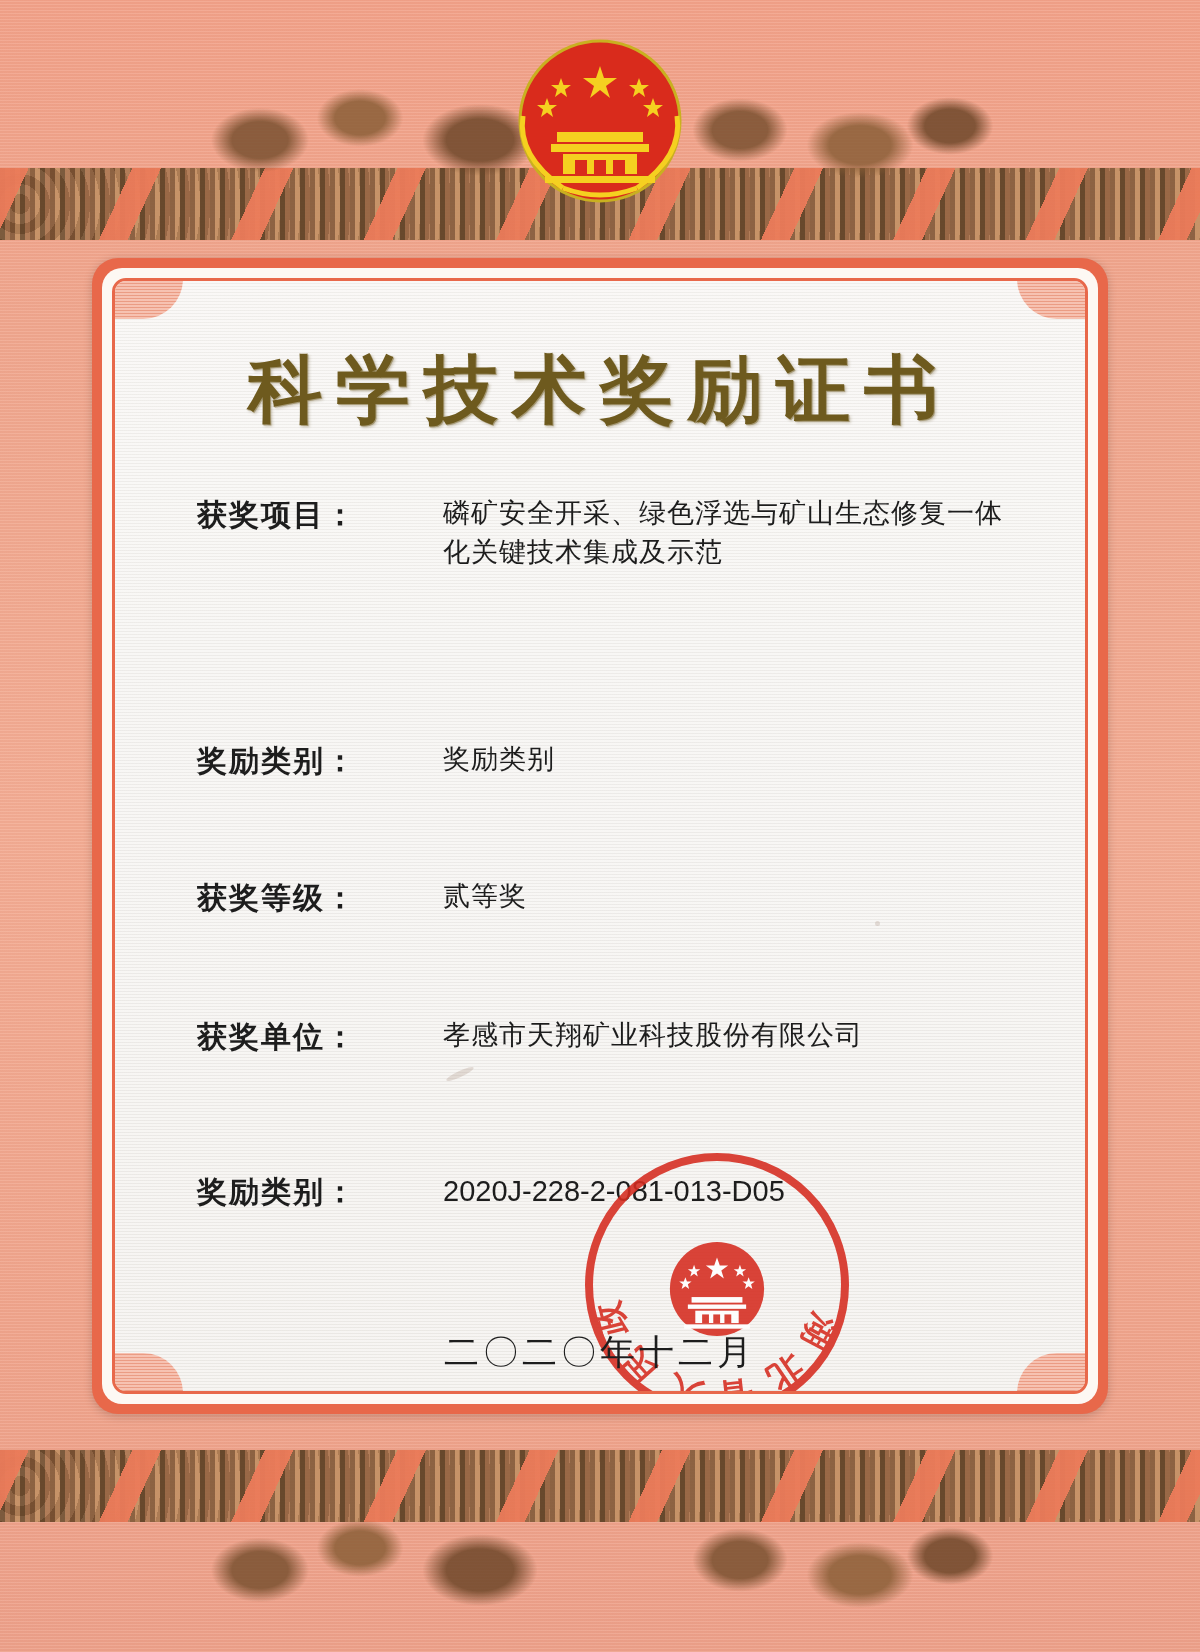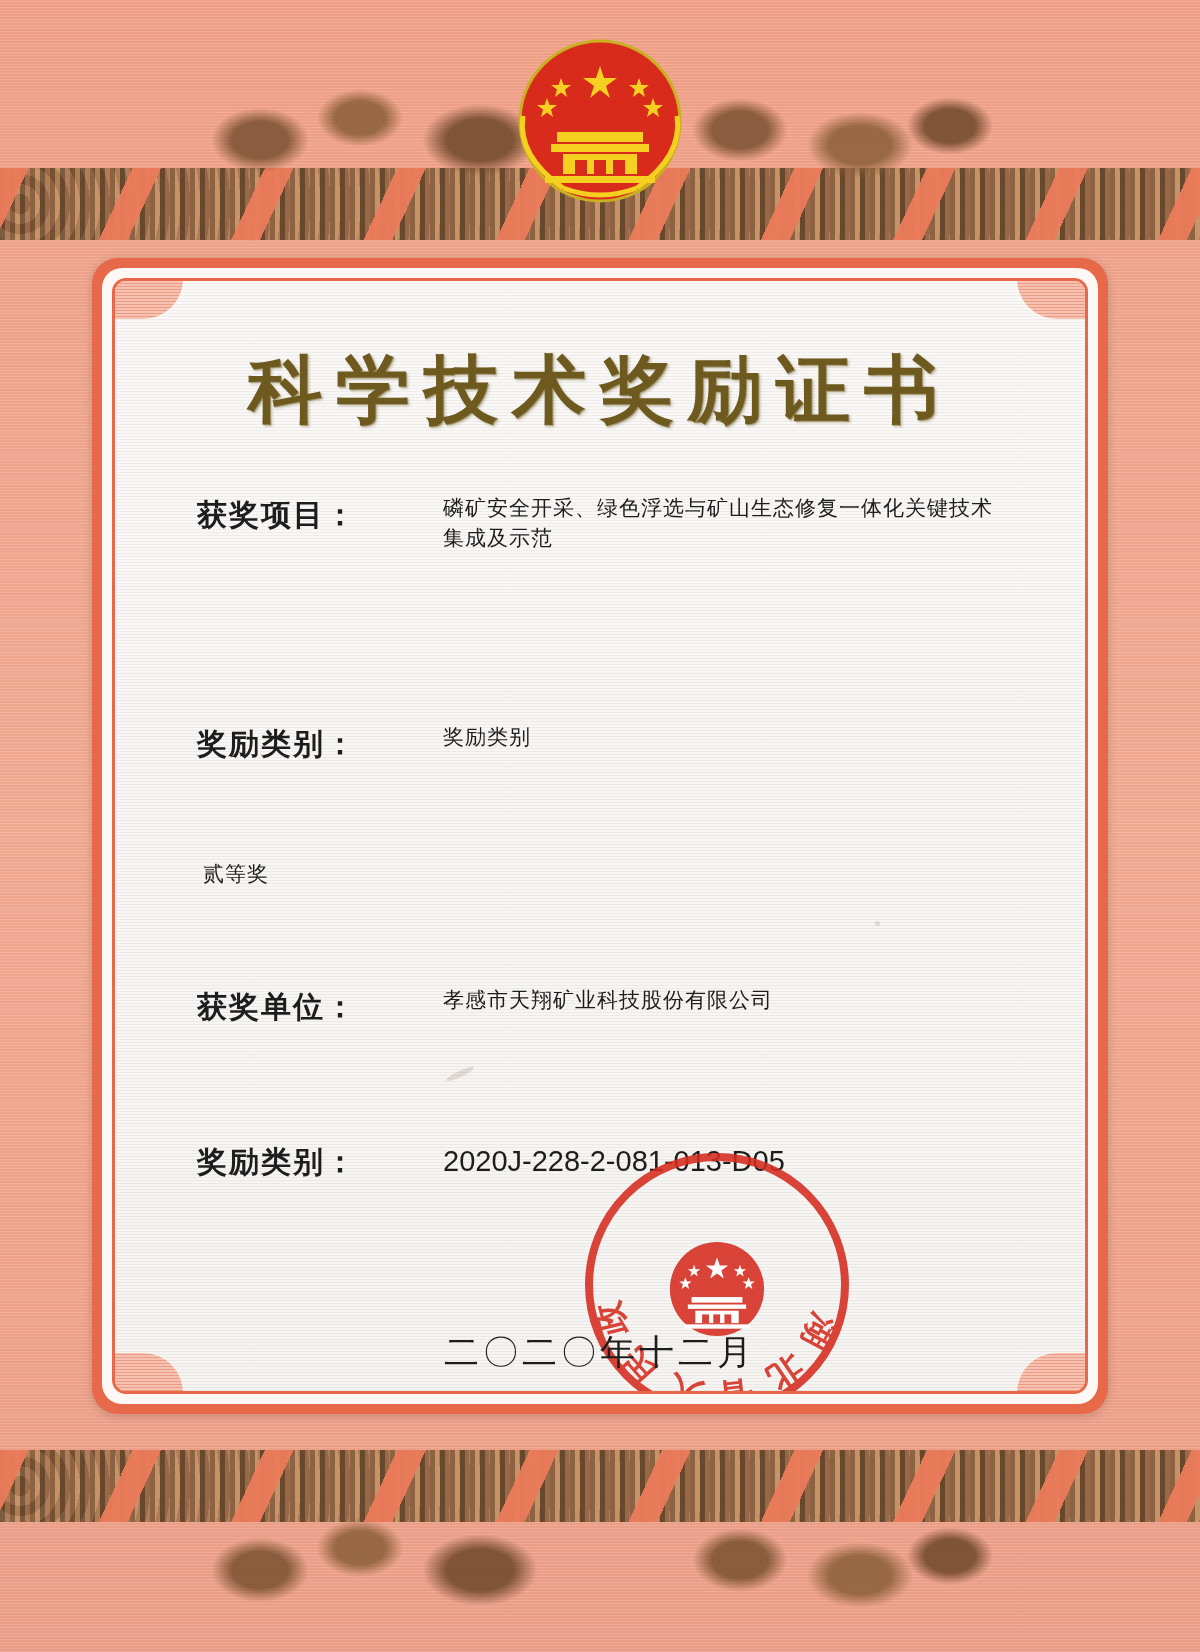--- a/index.html
+++ b/index.html
@@ -180,21 +180,21 @@
     font-size: 30px;
     font-weight: bold;
     color: #1d1d1d;
     white-space: nowrap;
     letter-spacing: 2px;
     padding-top: 2px;
     min-width: 200px;
   }
   .field-value {
     font-family: "DejaVu Sans", sans-serif;
-    font-size: 21px;
+    font-size: 27px;
     color: #1d1d1d;
     line-height: 1.45;
     letter-spacing: 1px;
     padding-left: 6px;
   }
   .f-project { margin-top: 0px; }
   .f-category { margin-top: 168px; }
   .f-grade { margin-top: 94px; }
   .f-unit { margin-top: 96px; }
   .f-number { margin-top: 112px; }
@@ -294,20 +294,21 @@
             <div class="field-label">获奖项目：</div>
             <div class="field-value" style="max-width: 560px;">磷矿安全开采、绿色浮选与矿山生态修复一体化关键技术集成及示范</div>
           </div>
 
           <div class="field f-category">
             <div class="field-label">奖励类别：</div>
             <div class="field-value">奖励类别</div>
           </div>
 
           <div class="field f-grade">
+            <div class="field-label">获奖等级：</div>
             <div class="field-value">贰等奖</div>
           </div>
 
           <div class="field f-unit">
             <div class="field-label">获奖单位：</div>
             <div class="field-value">孝感市天翔矿业科技股份有限公司</div>
           </div>
 
           <div class="field f-number">
             <div class="field-label">奖励类别：</div>

